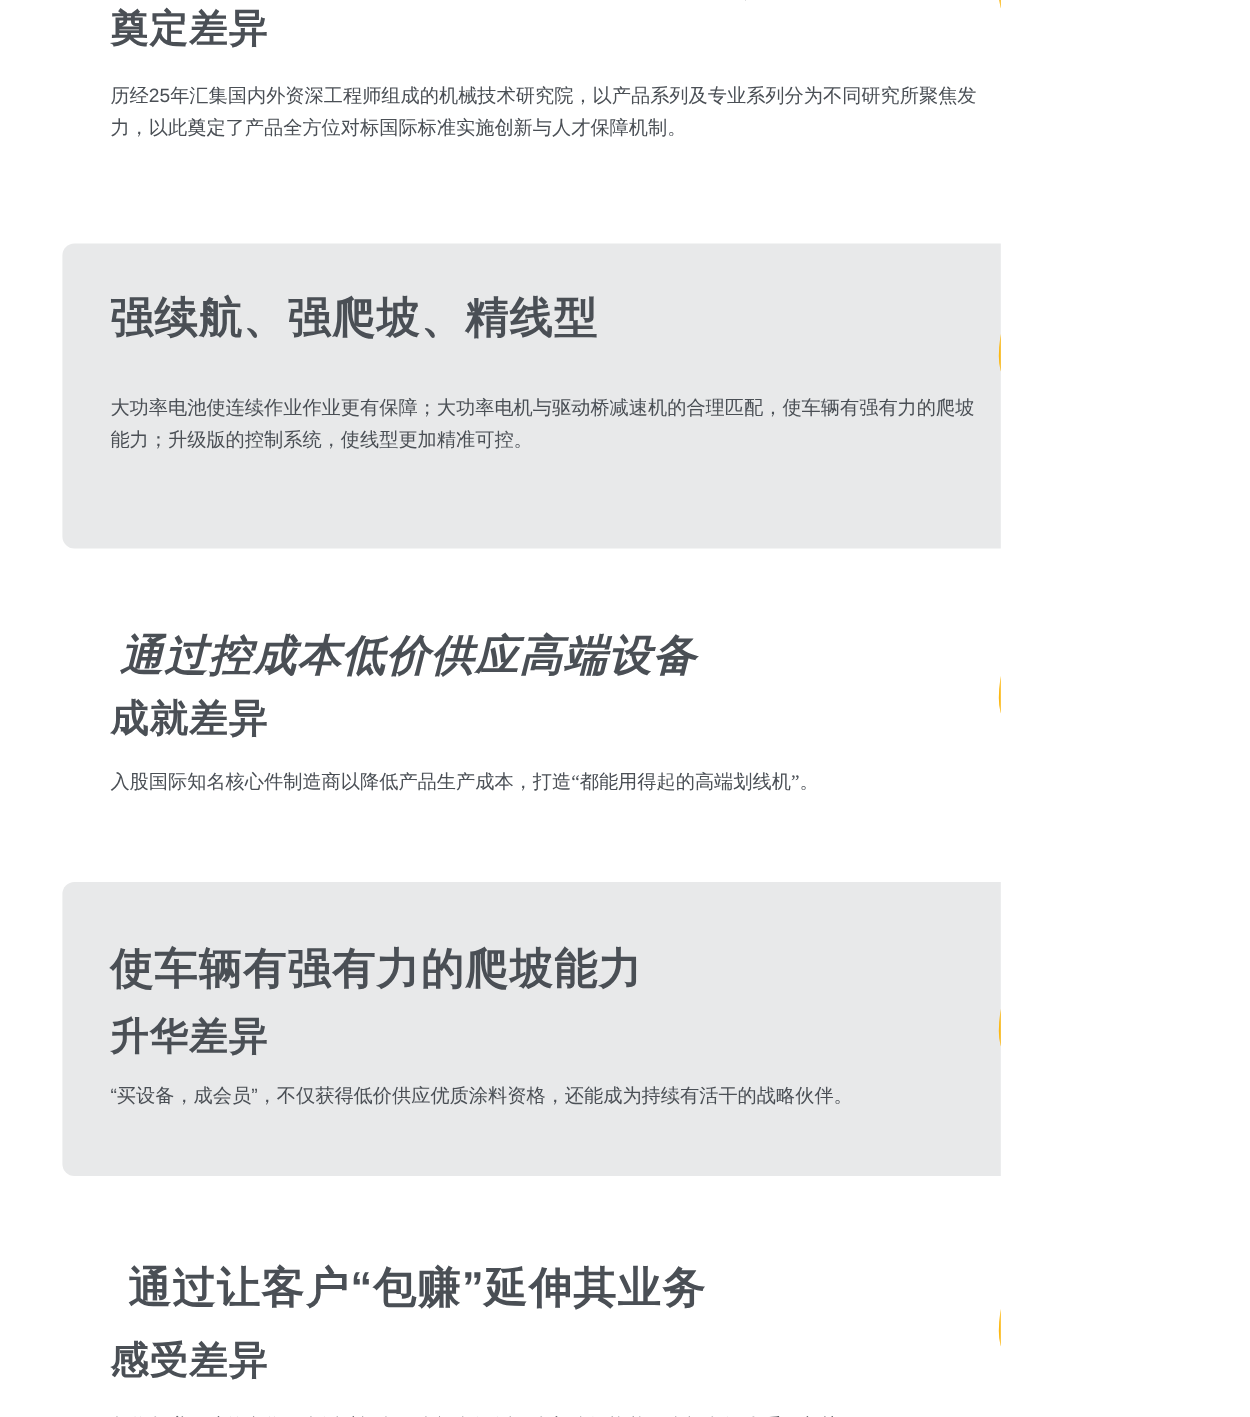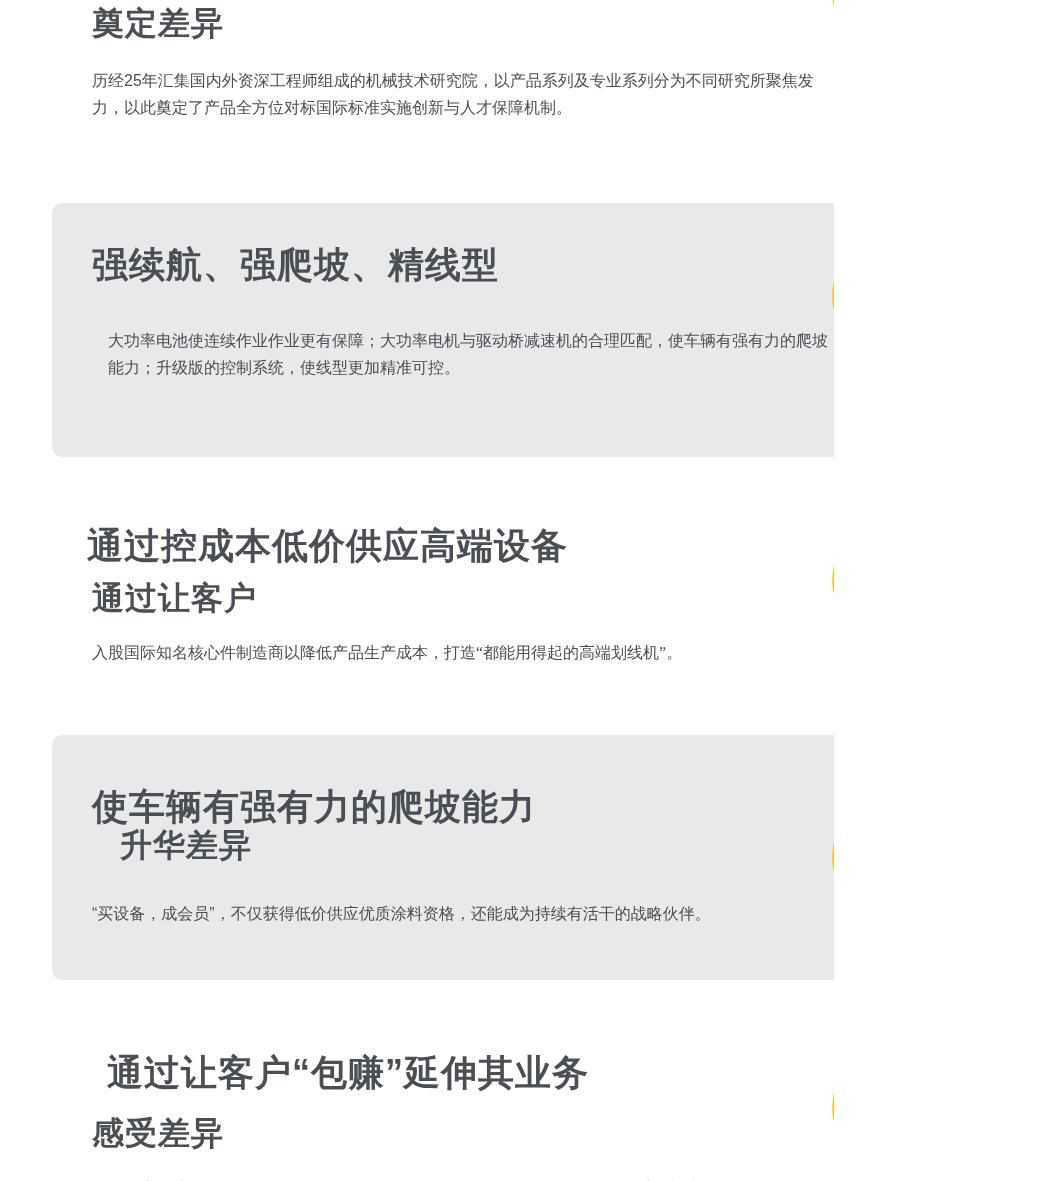--- a/index.html
+++ b/index.html
@@ -85,40 +85,40 @@
   #card-01 .t2 { position: absolute; top: 38px; left: 40px; }
   #card-01 .body-text { position: absolute; top: 98px; left: 40px; }
 
   
   #card-02 {
     top: 203px;
     height: 254px;
   }
   #card-02 .num { top: 12px; text-align: center; }
   #card-02 .t1 { position: absolute; top: 38px; left: 40px; }
-  #card-02 .body-text { position: absolute; top: 93px; left: 56px; margin-top: 32px; }
+  #card-02 .body-text { position: absolute; top: 93px; left: 40px; margin-top: 32px; }
 
   
   #card-03 {
     top: 492px;
     height: 220px;
   }
   #card-03 .num { top: 8px; }
-  #card-03 .t1 { position: absolute; top: 30px; left: 35px; }
+  #card-03 .t1 { position: absolute; top: 30px; left: 48px; font-style: italic; }
   #card-03 .t2 { position: absolute; top: 85px; left: 40px; }
   #card-03 .body-text { position: absolute; top: 142px; left: 40px; font-family: Liberation Serif, serif; }
 
   
   #card-04 {
     top: 735px;
     height: 245px;
   }
   #card-04 .num { top: 42px; }
   #card-04 .t1 { position: absolute; top: 48px; left: 40px; }
-  #card-04 .t2 { position: absolute; top: 89px; left: 40px; margin-left: 28px; }
+  #card-04 .t2 { position: absolute; top: 107px; left: 40px; }
   #card-04 .body-text { position: absolute; top: 160px; left: 40px; }
 
   
   #card-05 {
     top: 1015px;
     height: 190px;
   }
   #card-05 .num { top: 12px; }
   #card-05 .t1 { position: absolute; top: 34px; left: 55px; }
   #card-05 .t2 { position: absolute; top: 97px; left: 40px; }
@@ -143,21 +143,21 @@
       <div class="num">02</div>
       <h2 class="title-line t1">强续航、强爬坡、精线型</h2>
       <p class="body-text">大功率电池使连续作业作业更有保障；大功率电机与驱动桥减速机的合理匹配，使车辆有强有力的爬坡能力；升级版的控制系统，使线型更加精准可控。</p>
     </div>
   </div>
 
   <div class="card plain" id="card-03">
     <div class="card-inner">
       <div class="num">03</div>
       <h2 class="title-line t1">通过控成本低价供应高端设备</h2>
-      <h3 class="title-line sub t2">通过让客户</h3>
+      <h3 class="title-line sub t2">成就差异</h3>
       <p class="body-text wide">入股国际知名核心件制造商以降低产品生产成本，打造“都能用得起的高端划线机”。</p>
     </div>
   </div>
 
   <div class="card shaded" id="card-04">
     <div class="card-inner">
       <div class="num">04</div>
       <h2 class="title-line t1">使车辆有强有力的爬坡能力</h2>
       <h3 class="title-line sub t2">升华差异</h3>
       <p class="body-text wide">“买设备，成会员”，不仅获得低价供应优质涂料资格，还能成为持续有活干的战略伙伴。</p>

